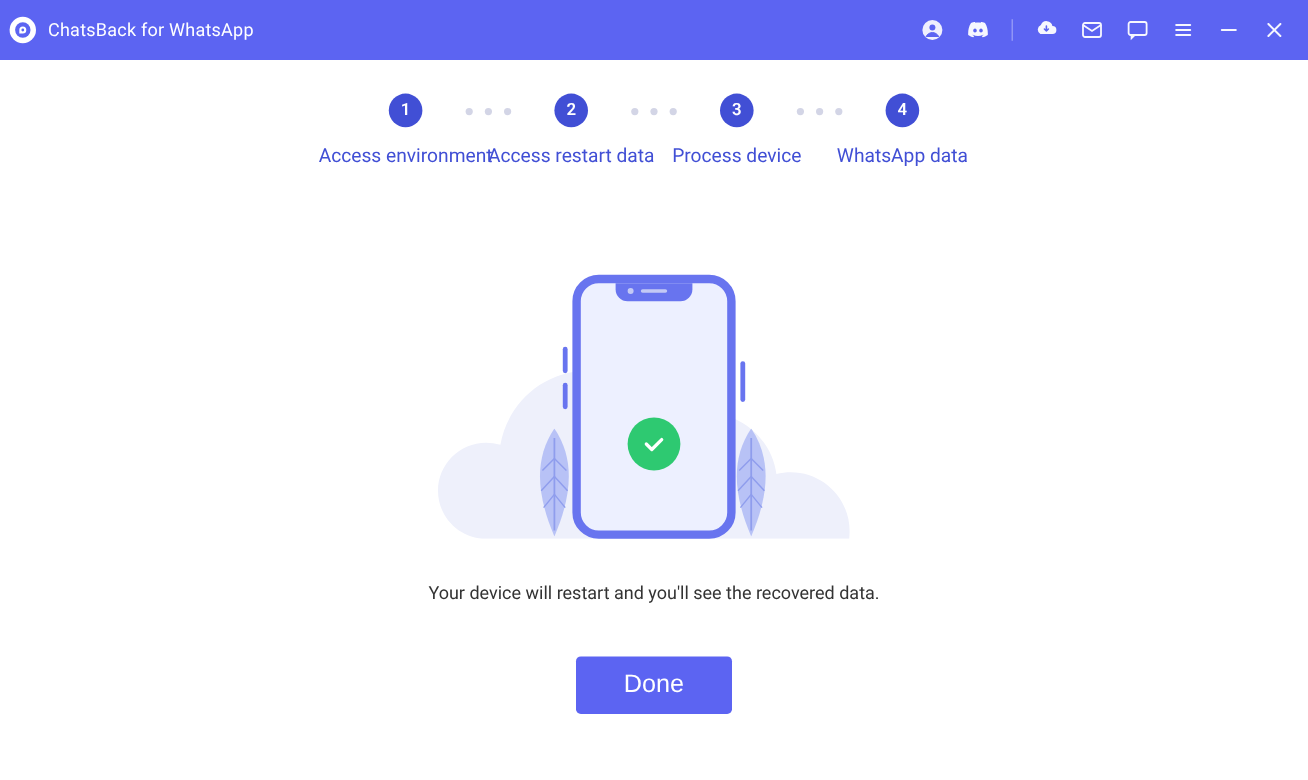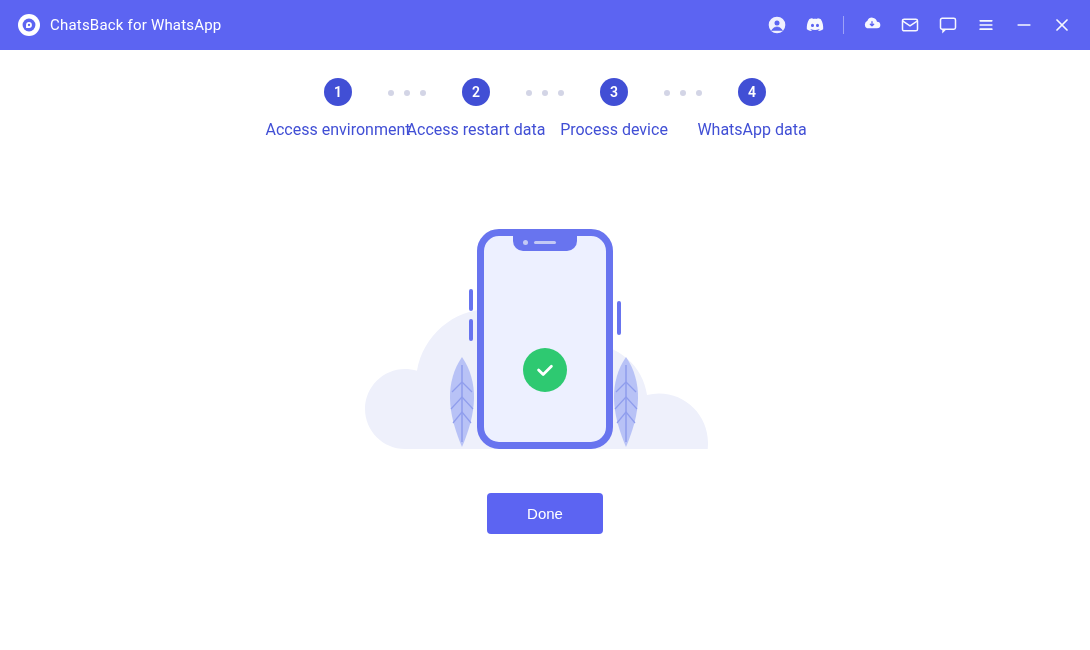--- a/index.html
+++ b/index.html
@@ -16,21 +16,21 @@
       background: #fff;
       display: flex;
       flex-direction: column;
       box-shadow: 0 2px 10px rgba(0,0,0,0.05);
     }
     .titlebar {
       height: 50px;
       background: #5c64f2;
       display: flex;
       align-items: center;
-      padding: 0 18px 0 18px;
+      padding: 0 18px 0 8px;
       color: #fff;
     }
     .titlebar-left {
       display: flex;
       align-items: center;
       gap: 10px;
     }
     .app-logo {
       width: 22px; height: 22px;
       border-radius: 50%;
@@ -176,21 +176,21 @@
       font-size: 15px;
       color: #333;
     }
     .done-btn {
       margin-top: 44px;
       padding: 12px 40px;
       background: #5c64f2;
       color: #fff;
       border: none;
       border-radius: 4px;
-      font-size: 15px;
+      font-size: 21px;
       cursor: pointer;
     }
   </style>
 </head>
 <body>
 
 <div class="window">
 
   <div class="titlebar">
     <div class="titlebar-left">
@@ -324,17 +324,18 @@
           <svg viewBox="0 0 24 24" fill="none" stroke="#fff" stroke-width="3" stroke-linecap="round" stroke-linejoin="round">
               <polyline points="5 12 10 17 19 8"></polyline>
             </svg>
         </div>
       </div>
       <div class="phone-btn-left1" style="left: calc(50% - 76px); top: 60px; position:absolute;"></div>
       <div class="phone-btn-left2" style="left: calc(50% - 76px); top: 90px; position:absolute;"></div>
       <div class="phone-btn-right" style="left: calc(50% + 72px); top: 72px; position:absolute;"></div>
     </div>
 
+    <div class="message">Your device will restart and you'll see the recovered data.</div>
 
     <button class="done-btn">Done</button>
 
   </div>
 </div>
 
 </body></html>

